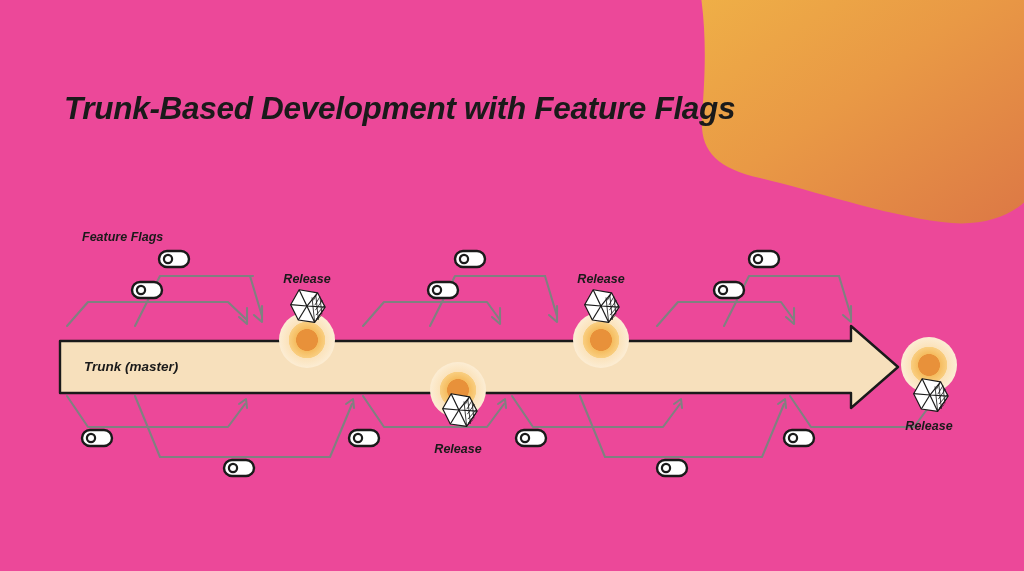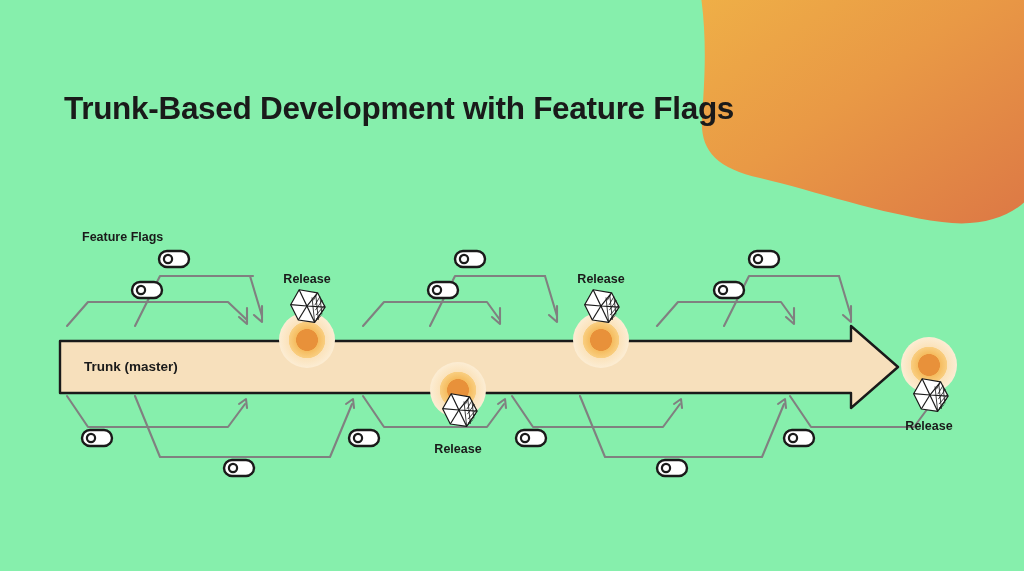--- a/index.html
+++ b/index.html
@@ -13,21 +13,22 @@
     position: relative;
     overflow: hidden;
     font-family: "Liberation Sans", sans-serif;
     -webkit-font-smoothing: antialiased;
   }
   #slide {
     position: absolute;
     inset: 0;
     width: 1024px;
     height: 571px;
-    background: #86efac;
+    background: #ec4899;
+    font-style: italic;
   }
   #blob-layer, #diagram-layer {
     position: absolute;
     left: 0;
     top: 0;
     width: 1024px;
     height: 571px;
   }
   #title {
     position: absolute;

